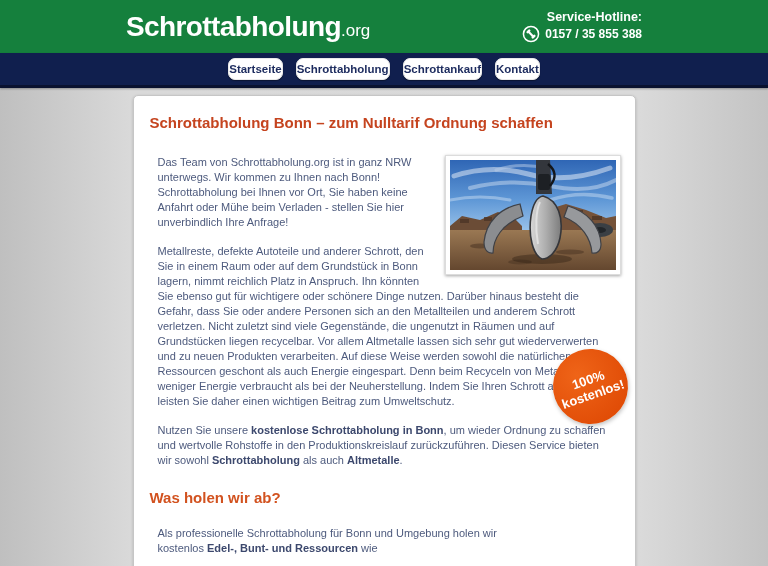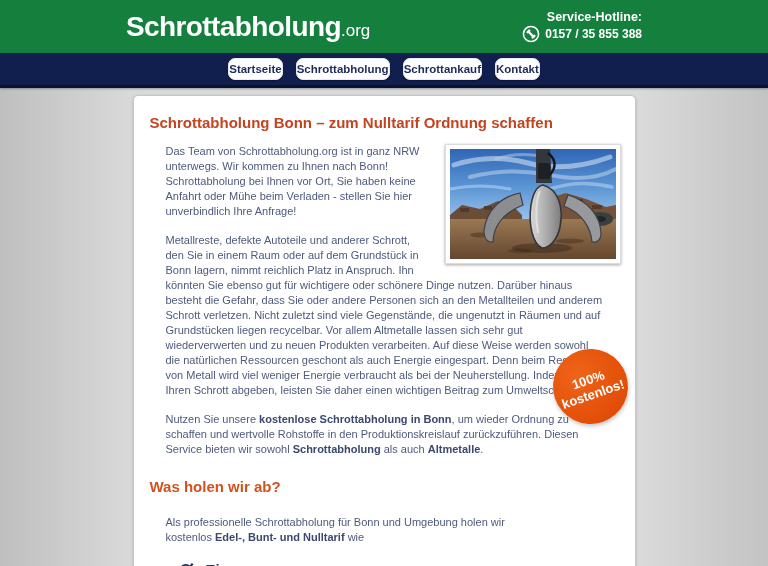--- a/index.html
+++ b/index.html
@@ -23,25 +23,25 @@
   .nav { height:35px; background:#101f4e; border-bottom:3px solid #0a122f;
          display:flex; align-items:center; justify-content:center; gap:13px;
          box-shadow:0 1px 2px rgba(0,0,0,.3); }
   .nav-btn { background:#fff; color:#1c2b5e; font-family:inherit; font-weight:bold; font-size:11.5px;
              padding:4px 0; border:1px solid #e9e9e9; border-radius:7px; cursor:pointer;
              box-shadow:0 1px 1px rgba(0,0,0,.35); }
   
   .page { padding-top:7px; }
   .card { width:503px; margin:0 auto; background:#fff; border:1px solid #c6c6c6; border-radius:5px;
           padding:14px 16px 40px; position:relative; min-height:475px; box-shadow:0 1px 3px rgba(0,0,0,.18); }
-  .title { font-size:15px; font-weight:bold; color:#c5441f; margin:4px 0 13px; }
+  .title { font-size:15px; font-weight:bold; color:#c5441f; margin:4px 0 24px; }
   .photo { float:right; width:176px; height:120px; background:#fff; padding:4px; border:1px solid #dcdcdc;
            box-shadow:0 1px 3px rgba(0,0,0,.35); margin:0 -2px 10px 14px; }
   .photo svg { display:block; width:166px; height:110px; }
-  .body-text { font-size:11px; line-height:15px; color:#4d5a7d; margin:0 16px 14px; }
+  .body-text { font-size:11px; line-height:15px; color:#4d5a7d; margin:0 8px 14px; }
   .body-text b { color:#3c486d; }
   .sub { font-size:15px; font-weight:bold; color:#d2521f; margin:21px 0 20px; clear:left; }
   .p4 { margin-right:105px; margin-bottom:0; }
   .checklist { list-style:none; margin:17px 0 0; padding:0 0 0 29px; }
   .check-item { display:flex; align-items:center; gap:11px; margin-bottom:10px; font-size:15px;
                 font-weight:bold; color:#2e3a64; height:14px; }
   .check-icon svg { display:block; }
   
   .badge { position:absolute; top:253px; right:7px; width:75px; height:75px; border-radius:50%;
            background:radial-gradient(circle at 38% 30%, #ef6418 0%, #e14d07 75%);
@@ -146,21 +146,21 @@
 
     <p class="body-text">Metallreste, defekte Autoteile und anderer Schrott, den Sie in einem Raum oder auf dem Grundstück in Bonn lagern, nimmt reichlich Platz in Anspruch. Ihn könnten Sie ebenso gut für wichtigere oder schönere Dinge nutzen. Darüber hinaus besteht die Gefahr, dass Sie oder andere Personen sich an den Metallteilen und anderem Schrott verletzen. Nicht zuletzt sind viele Gegenstände, die ungenutzt in Räumen und auf Grundstücken liegen recycelbar. Vor allem Altmetalle lassen sich sehr gut wiederverwerten und zu neuen Produkten verarbeiten. Auf diese Weise werden sowohl die natürlichen Ressourcen geschont als auch Energie eingespart. Denn beim Recyceln von Metall wird viel weniger Energie verbraucht als bei der Neuherstellung. Indem Sie Ihren Schrott abgeben, leisten Sie daher einen wichtigen Beitrag zum Umweltschutz.</p>
 
     <p class="body-text">
       <span>Nutzen Sie unsere </span><b>kostenlose Schrottabholung in Bonn</b><span>, um wieder Ordnung zu schaffen und wertvolle Rohstoffe in den Produktionskreislauf zurückzuführen. Diesen Service bieten wir sowohl </span><b>Schrottabholung</b><span> als auch </span><b>Altmetalle</b><span>.</span>
     </p>
 
     <h2 class="sub">Was holen wir ab?</h2>
 
     <p class="body-text p4">
-      <span>Als professionelle Schrottabholung für Bonn und Umgebung holen wir kostenlos </span><b>Edel-, Bunt- und Nulltarif</b><span> wie</span>
+      <span>Als professionelle Schrottabholung für Bonn und Umgebung holen wir kostenlos </span><b>Edel-, Bunt- und Ressourcen</b><span> wie</span>
     </p>
 
     <ul class="checklist">
       <li class="check-item">
         <span class="check-icon">
           <svg width="16" height="16" viewBox="0 0 16 16" fill="none">
             <circle cx="6.8" cy="9.2" r="5.4" stroke="#1e2b5c" stroke-width="1.7"></circle>
             <path d="M4.1 9.3 L6.6 11.7 L13.6 2.7" stroke="#1e2b5c" stroke-width="2.1"></path>
           </svg>
         </span>

